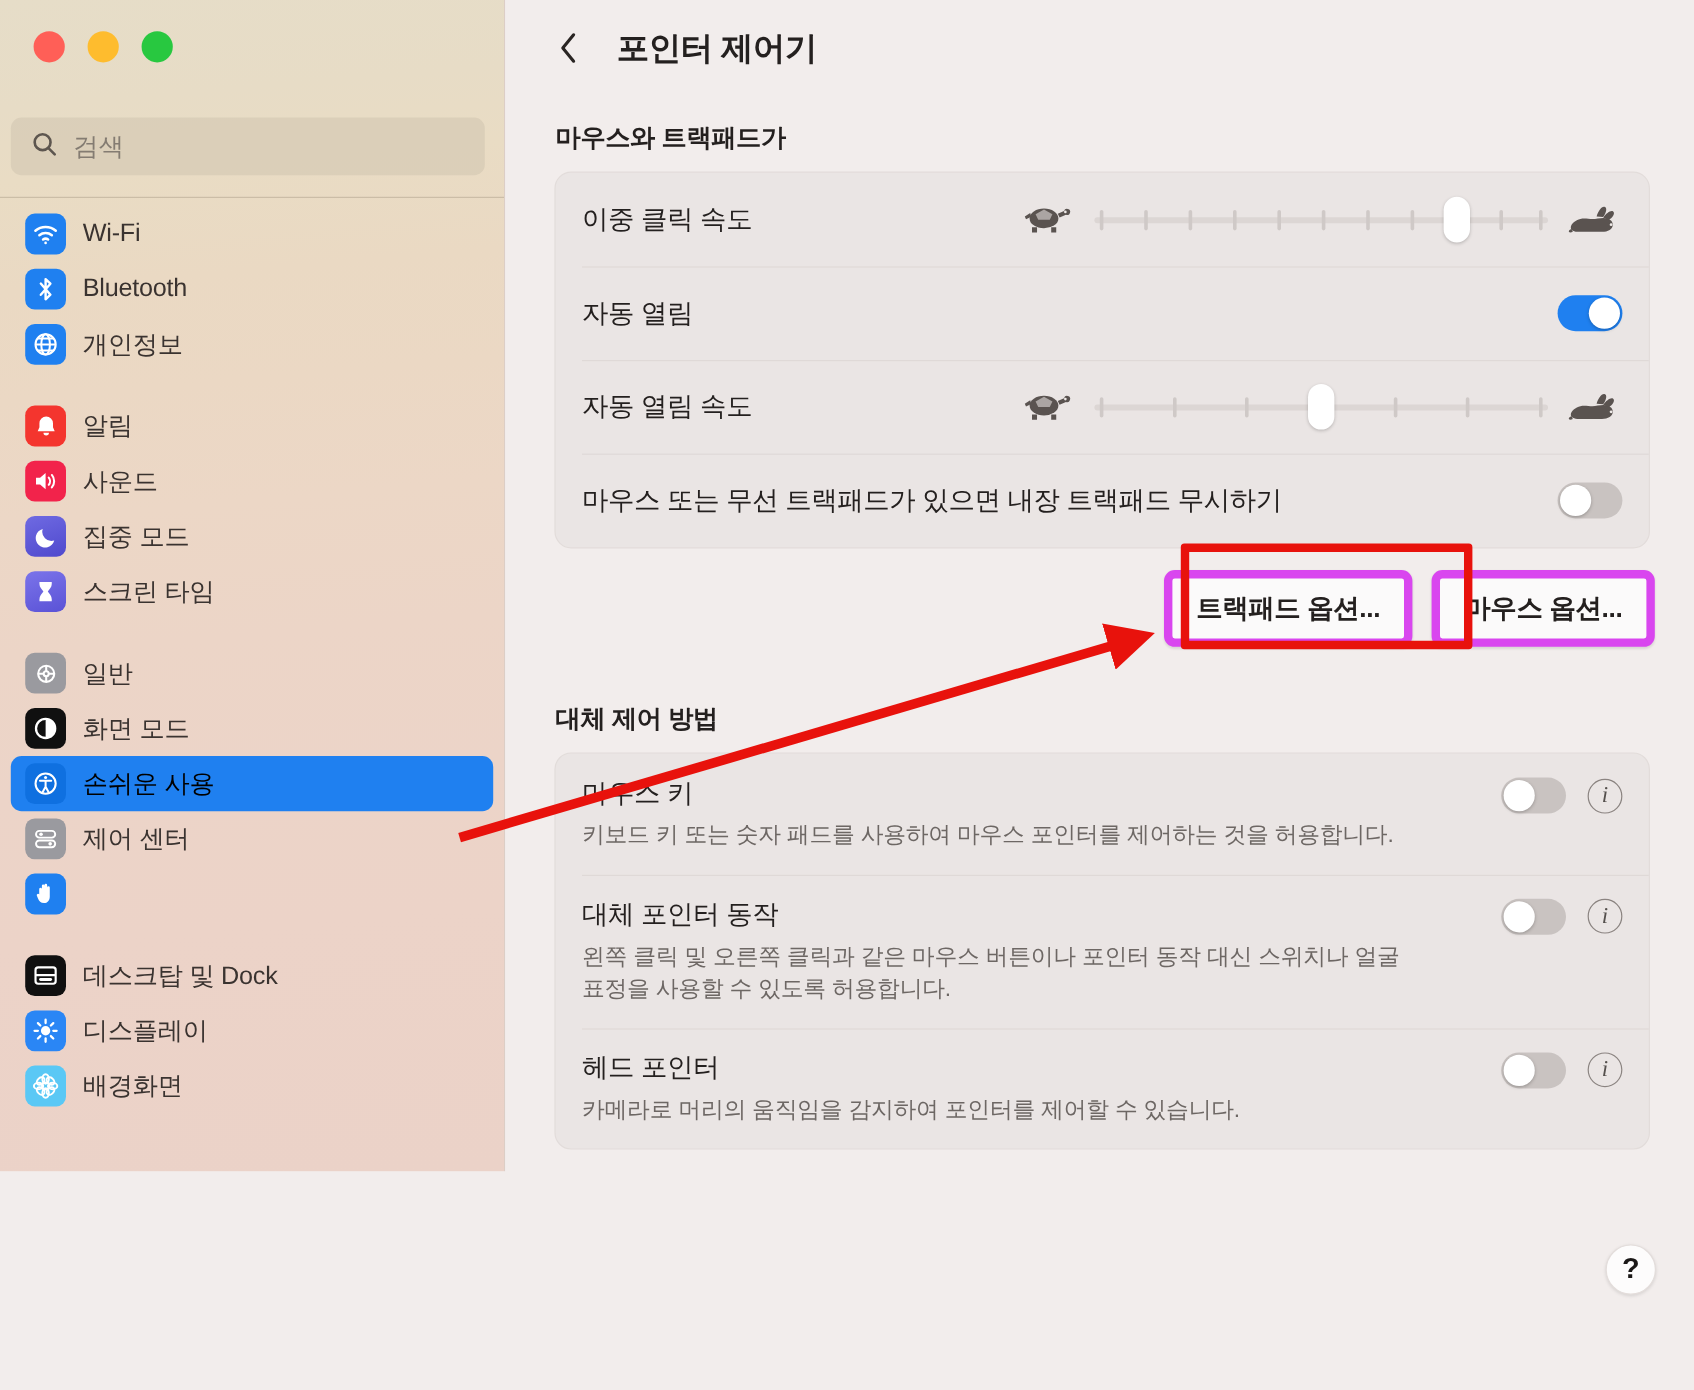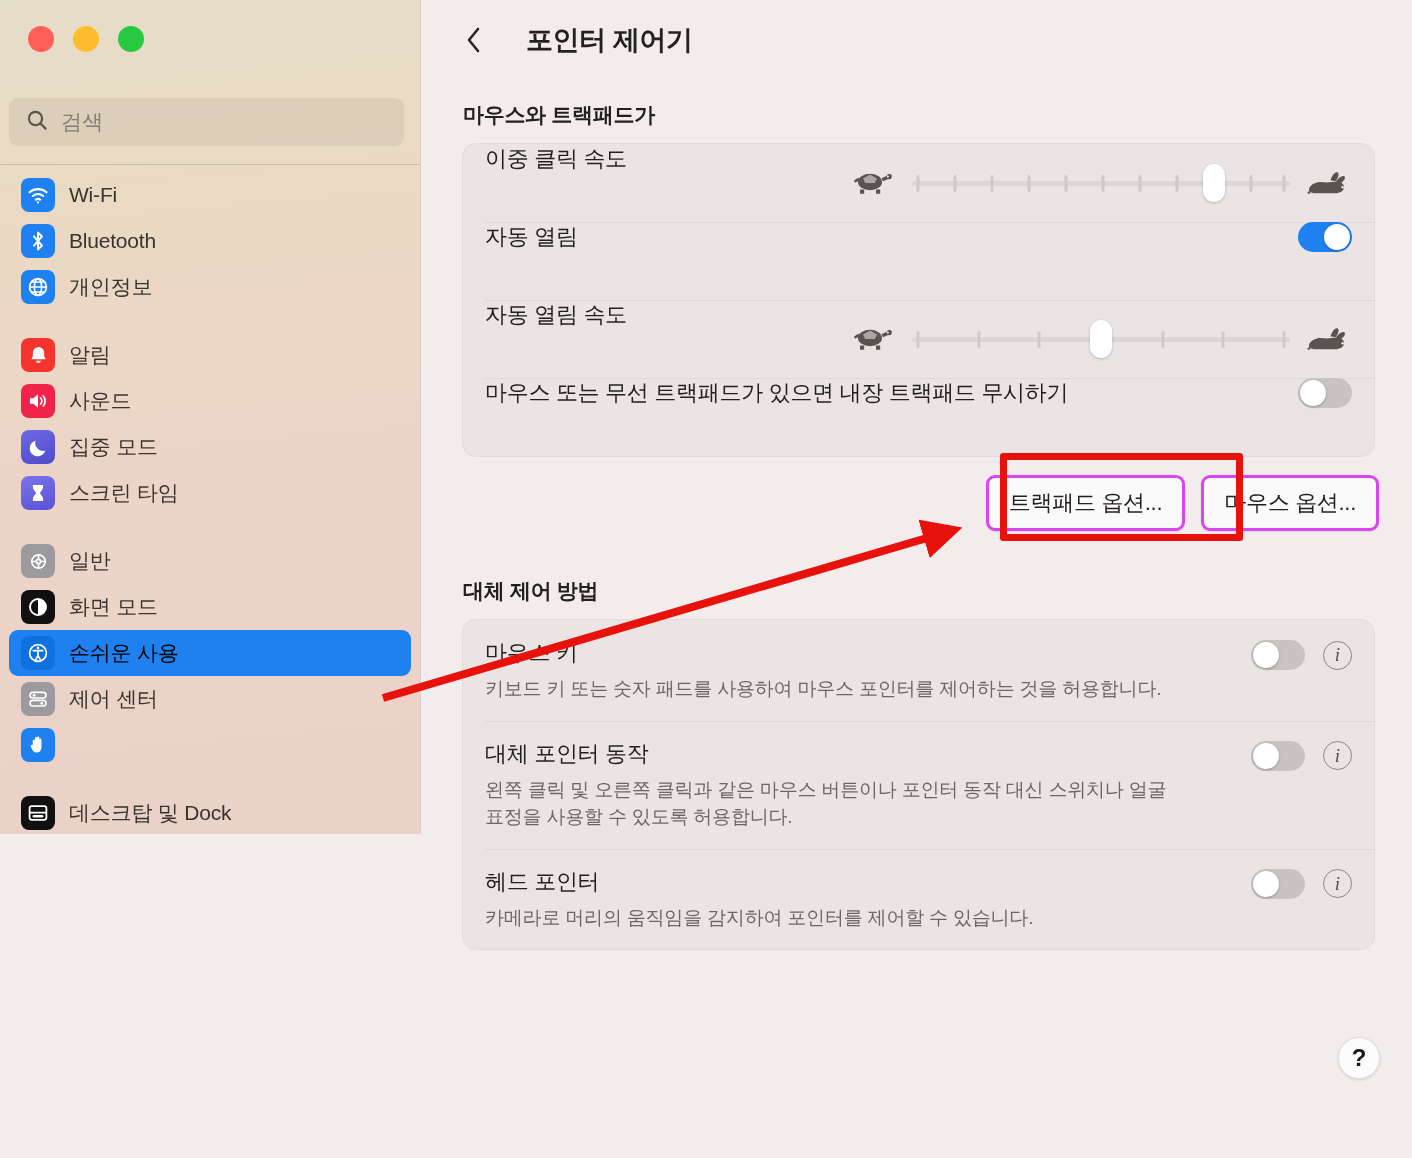--- a/index.html
+++ b/index.html
@@ -8,21 +8,21 @@
     width: 1412px; height: 1158px;
     overflow: hidden;
     font-family: "Liberation Sans", "DejaVu Sans", sans-serif;
     background: #f2edec;
   }
   .window { position: relative; width: 1412px; height: 1158px; display: flex; }
 
   
   .sidebar {
     position: relative;
-    width: 421px; height: 834px;
+    width: 421px; height: 976px;
     background: linear-gradient(175deg,
        #e6ddc8 0%, #e7dcc6 9%, #e9dcc4 15%,
        #ead9c3 24%, #ebd8c4 33%, #ecd7c6 43%,
        #ecd5c7 54%, #ecd4c8 66%, #ecd3c8 78%, #ebd2c8 100%);
     border-right: 1px solid #dccec6;
     overflow: hidden;
   }
   .traffic {
     position: absolute; left: 28px; top: 26px;
     display: flex; gap: 19px; align-items: center;
@@ -71,42 +71,42 @@
 
   
   .main {
     position: relative;
     flex: 1; height: 1158px;
     background: #f2edec;
     overflow: hidden;
   }
   .top-bar {
     position: absolute; left: 0; top: 0; right: 0; height: 80px;
-    display: flex; align-items: center; padding-left: 40px; gap: 39px;
+    display: flex; align-items: center; padding-left: 40px; gap: 27px;
   }
   .back-btn {
     width: 26px; height: 34px;
     display: flex; align-items: center; justify-content: center;
     cursor: default;
   }
   .page-title { font-size: 27px; font-weight: 600; color: #24201f; letter-spacing: -.4px; }
 
   .content { position: absolute; left: 0; top: 80px; right: 0; bottom: 0; }
   .section-title {
     font-size: 21px; font-weight: 700; color: #24201f;
     margin: 21px 0 14px 42px; letter-spacing: -.3px;
   }
   .card {
     margin: 0 37px 0 41px;
     background: #eae5e4;
     border-radius: 14px;
     border: 1px solid #e2dcda;
   }
   .row {
-    display: flex; 
+    display: flex; align-items: center;
     padding: 0 22px 0 22px;
     min-height: 78px;
     position: relative;
   }
   .row + .row::before {
     content: ""; position: absolute; left: 22px; right: 0; top: 0;
     height: 1px; background: #dfd9d7;
   }
   .row-label { font-size: 22px; color: #24201f; letter-spacing: -.3px; }
   .row-spacer { flex: 1; }
@@ -146,25 +146,25 @@
   }
   .toggle.on  .thumb { left: 26px; }
   .toggle.off .thumb { left: 2px; }
 
   
   .btn-row {
     display: flex; justify-content: flex-end; align-items: center;
     gap: 16px; margin: 18px 33px 0 0; position: relative;
   }
   .btn {
-    background: #fbfafa; border: 3px solid #d946ef;
+    background: #fbfafa; border: 7px solid #d946ef;
     border-radius: 9px; padding: 10px 20px;
     font-size: 22px; color: #24201f; letter-spacing: -.3px;
     box-shadow: 0 1px 2px rgba(0,0,0,0.10);
-    cursor: default; white-space: nowrap;
+    cursor: default; white-space: nowrap; font-weight: bold;
   }
   .highlight-box {
     position: absolute;
     left: 14px; top: -22px; width: 243px; height: 88px;
     border: 7px solid #e8120c; border-radius: 3px;
     pointer-events: none;
   }
   .btn-cell { position: relative; }
 
   

